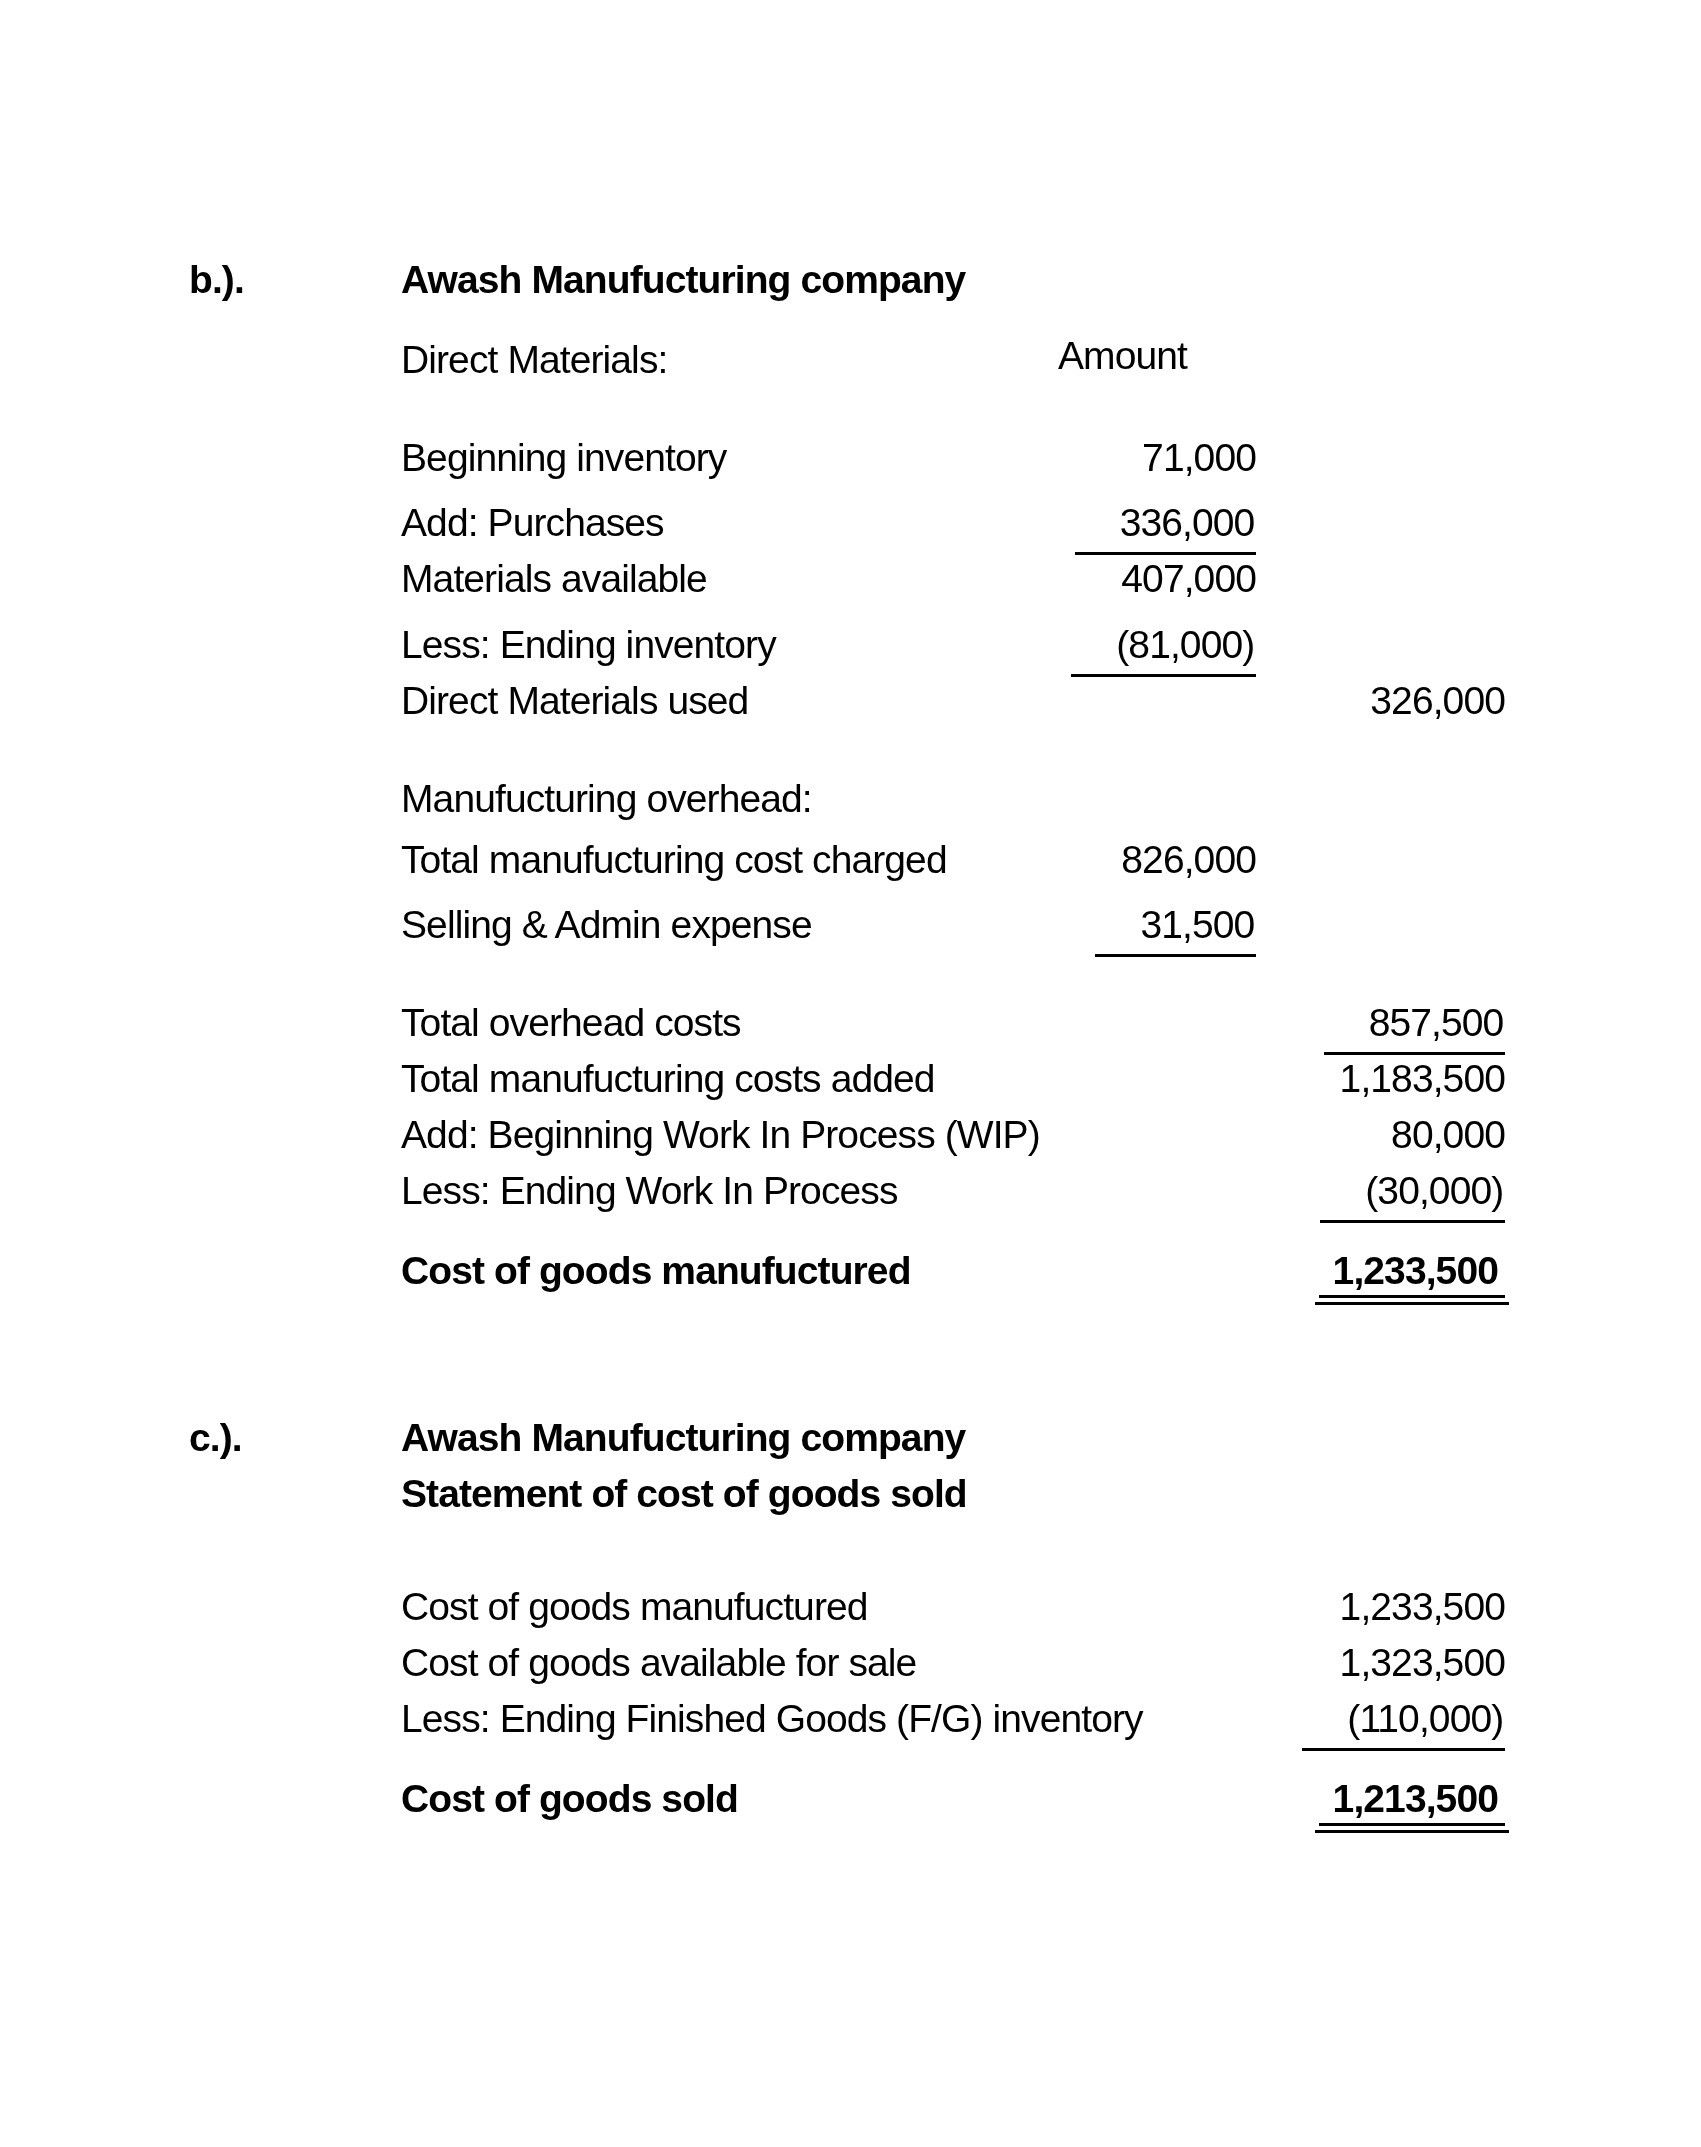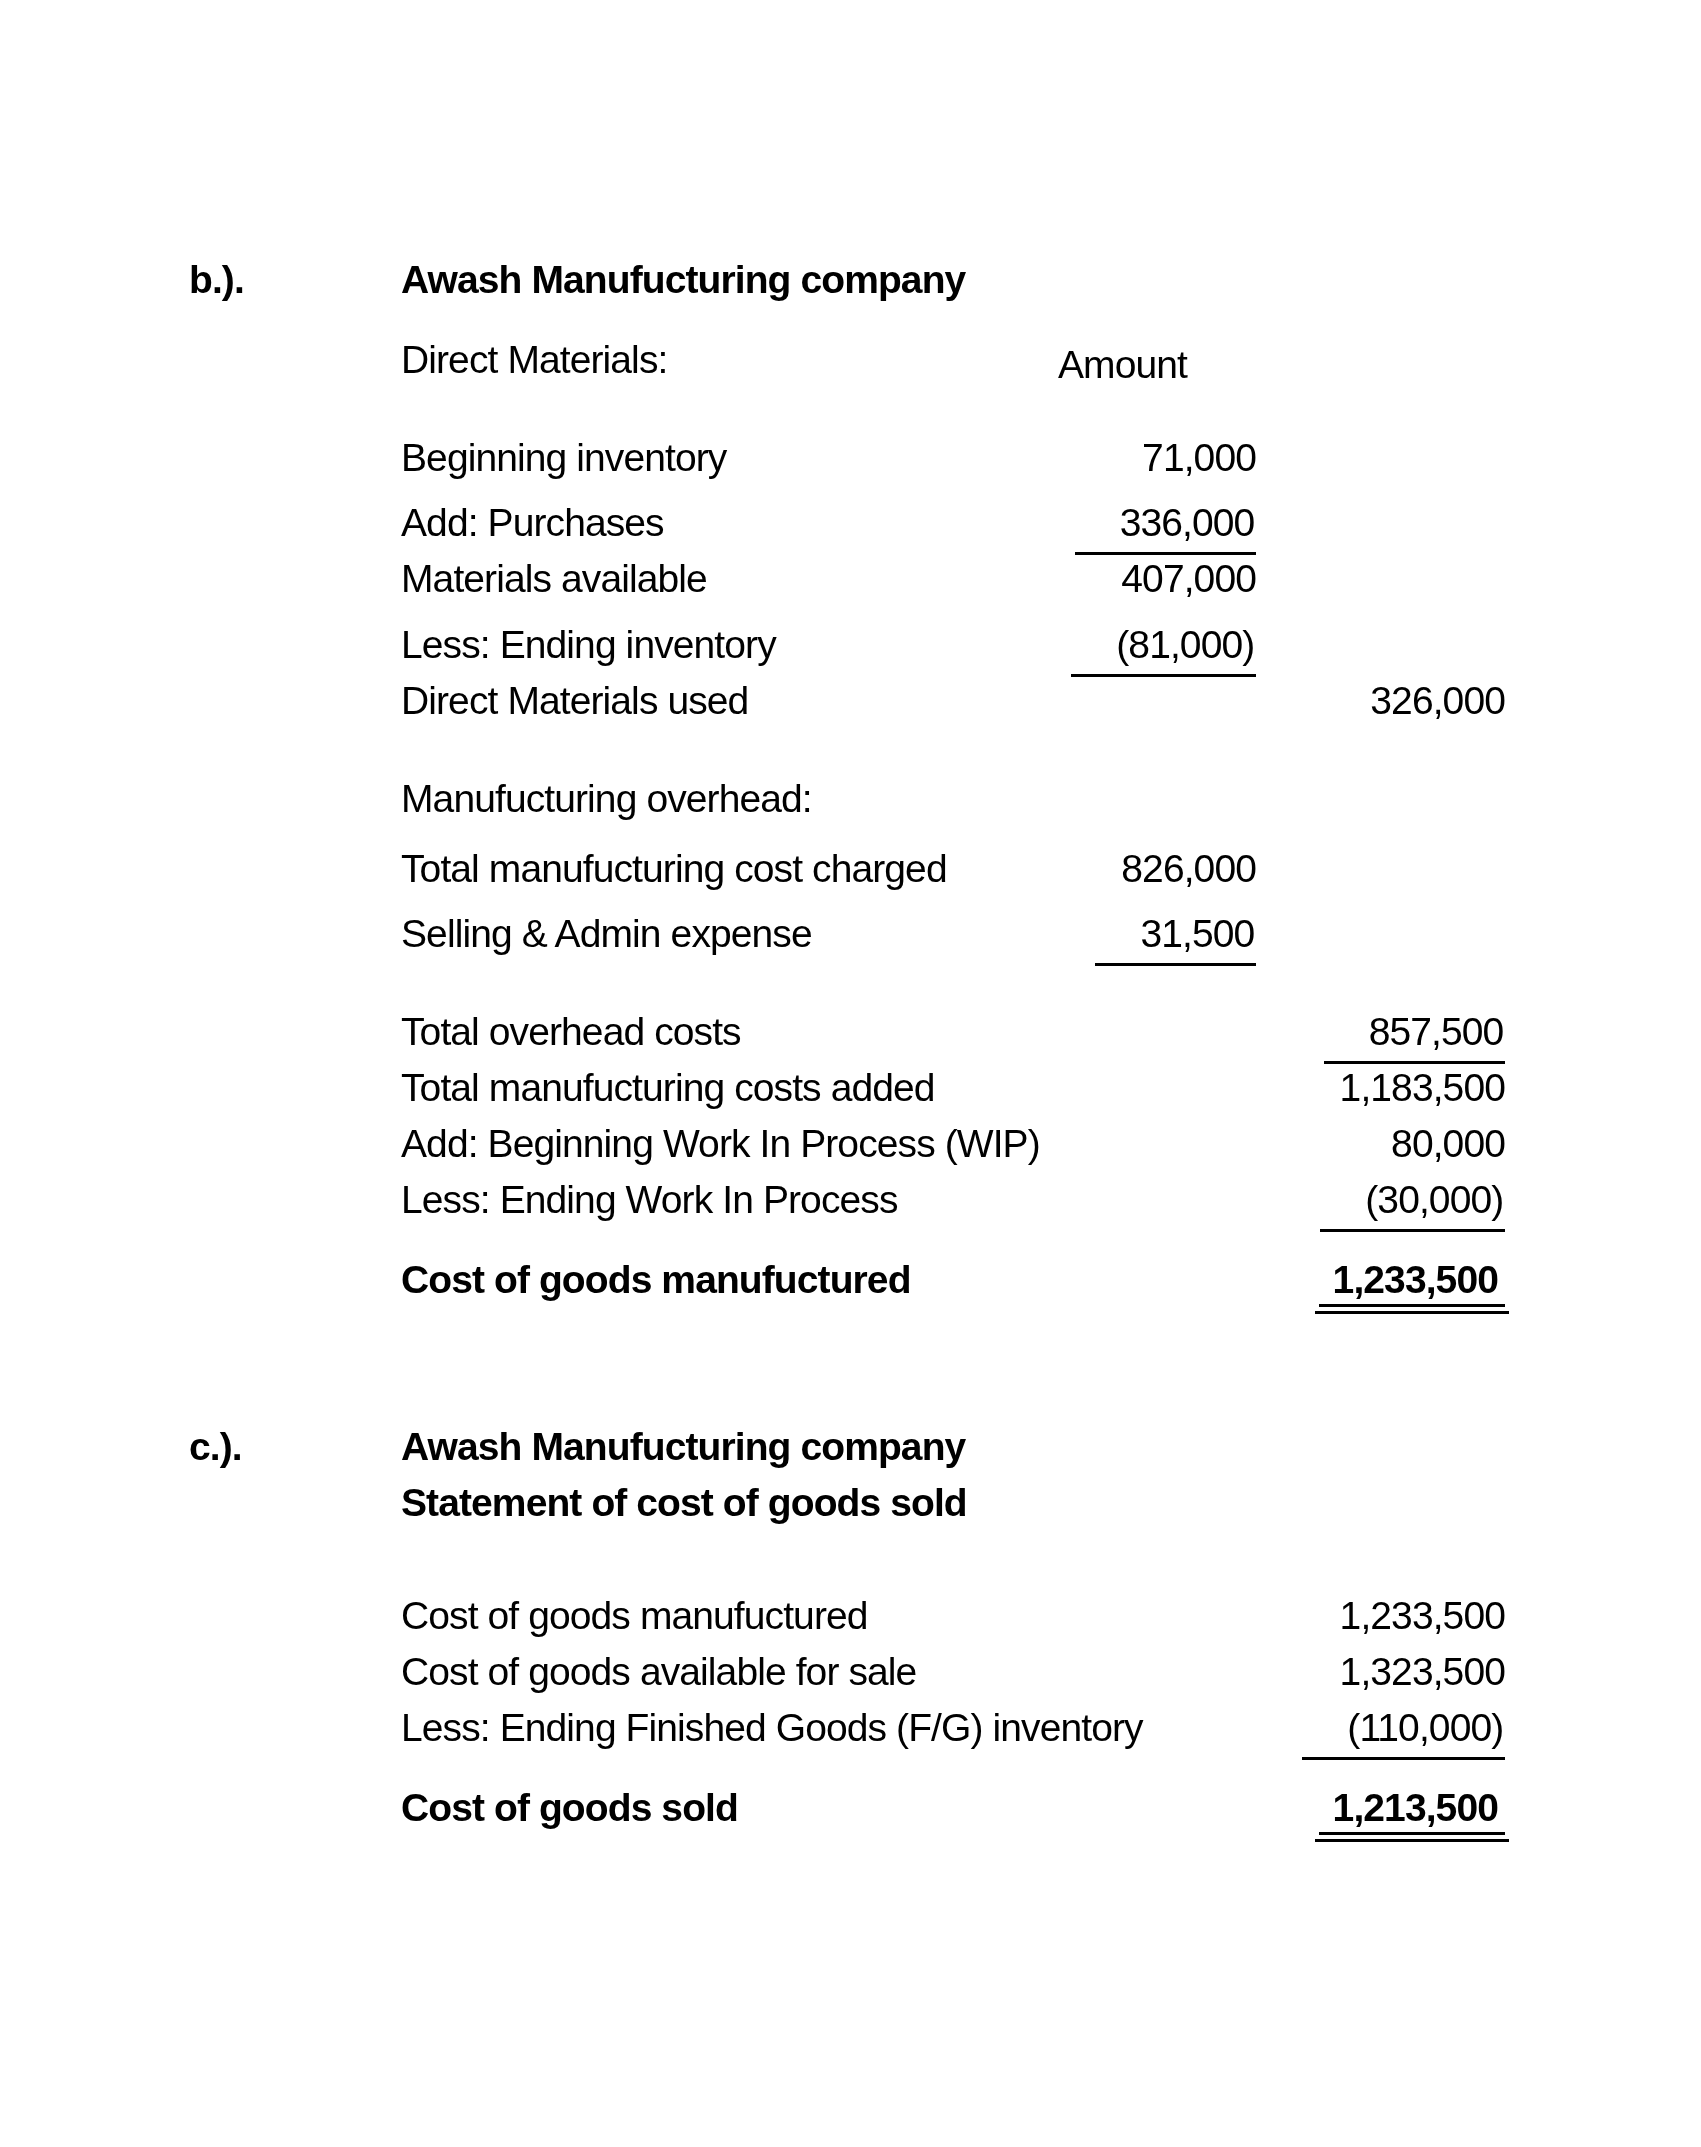--- a/index.html
+++ b/index.html
@@ -27,21 +27,21 @@
   }
   .label {
     position: absolute; left: 401px; bottom: 8.7px;
     white-space: nowrap;
   }
   
   .c1 { position: absolute; right: 446px; bottom: 8.7px; white-space: nowrap; }
   
   .c2 { position: absolute; right: 197px; bottom: 8.7px; white-space: nowrap; }
   
-  .amount-h { position: absolute; right: 515px; bottom: 4px; white-space: nowrap; }
+  .amount-h { position: absolute; right: 515px; bottom: 13px; white-space: nowrap; }
 
   .bold { font-weight: 700; }
 
   
   .u {
     display: inline-block;
     padding: 0 1.7px 7px 45px;
     border-bottom: 3.5px solid #000;
     margin-bottom: -10.4px;
   }
@@ -60,21 +60,21 @@
     left: -3.5px; right: -3.5px;
     bottom: -10.4px;
     height: 3.5px;
     background: #000;
   }
 
   
   .mt-10 { margin-top: 8.7px; }
   .mt-12 { margin-top: 10.4px; }
   .mt-18 { margin-top: 0; }
-  .mt-26 { margin-top: 14px; text-decoration: underline; }
+  .mt-26 { margin-top: 5px; text-decoration: underline; }
   .mt-28 { margin-top: 24px; }
   .mt-30 { margin-top: 42px; }
   .mt-66 { margin-top: 57px; }
   .mt-128 { margin-top: 111px; }
 </style>
 </head>
 <body>
 
 <div class="page">
   <div class="doc">

